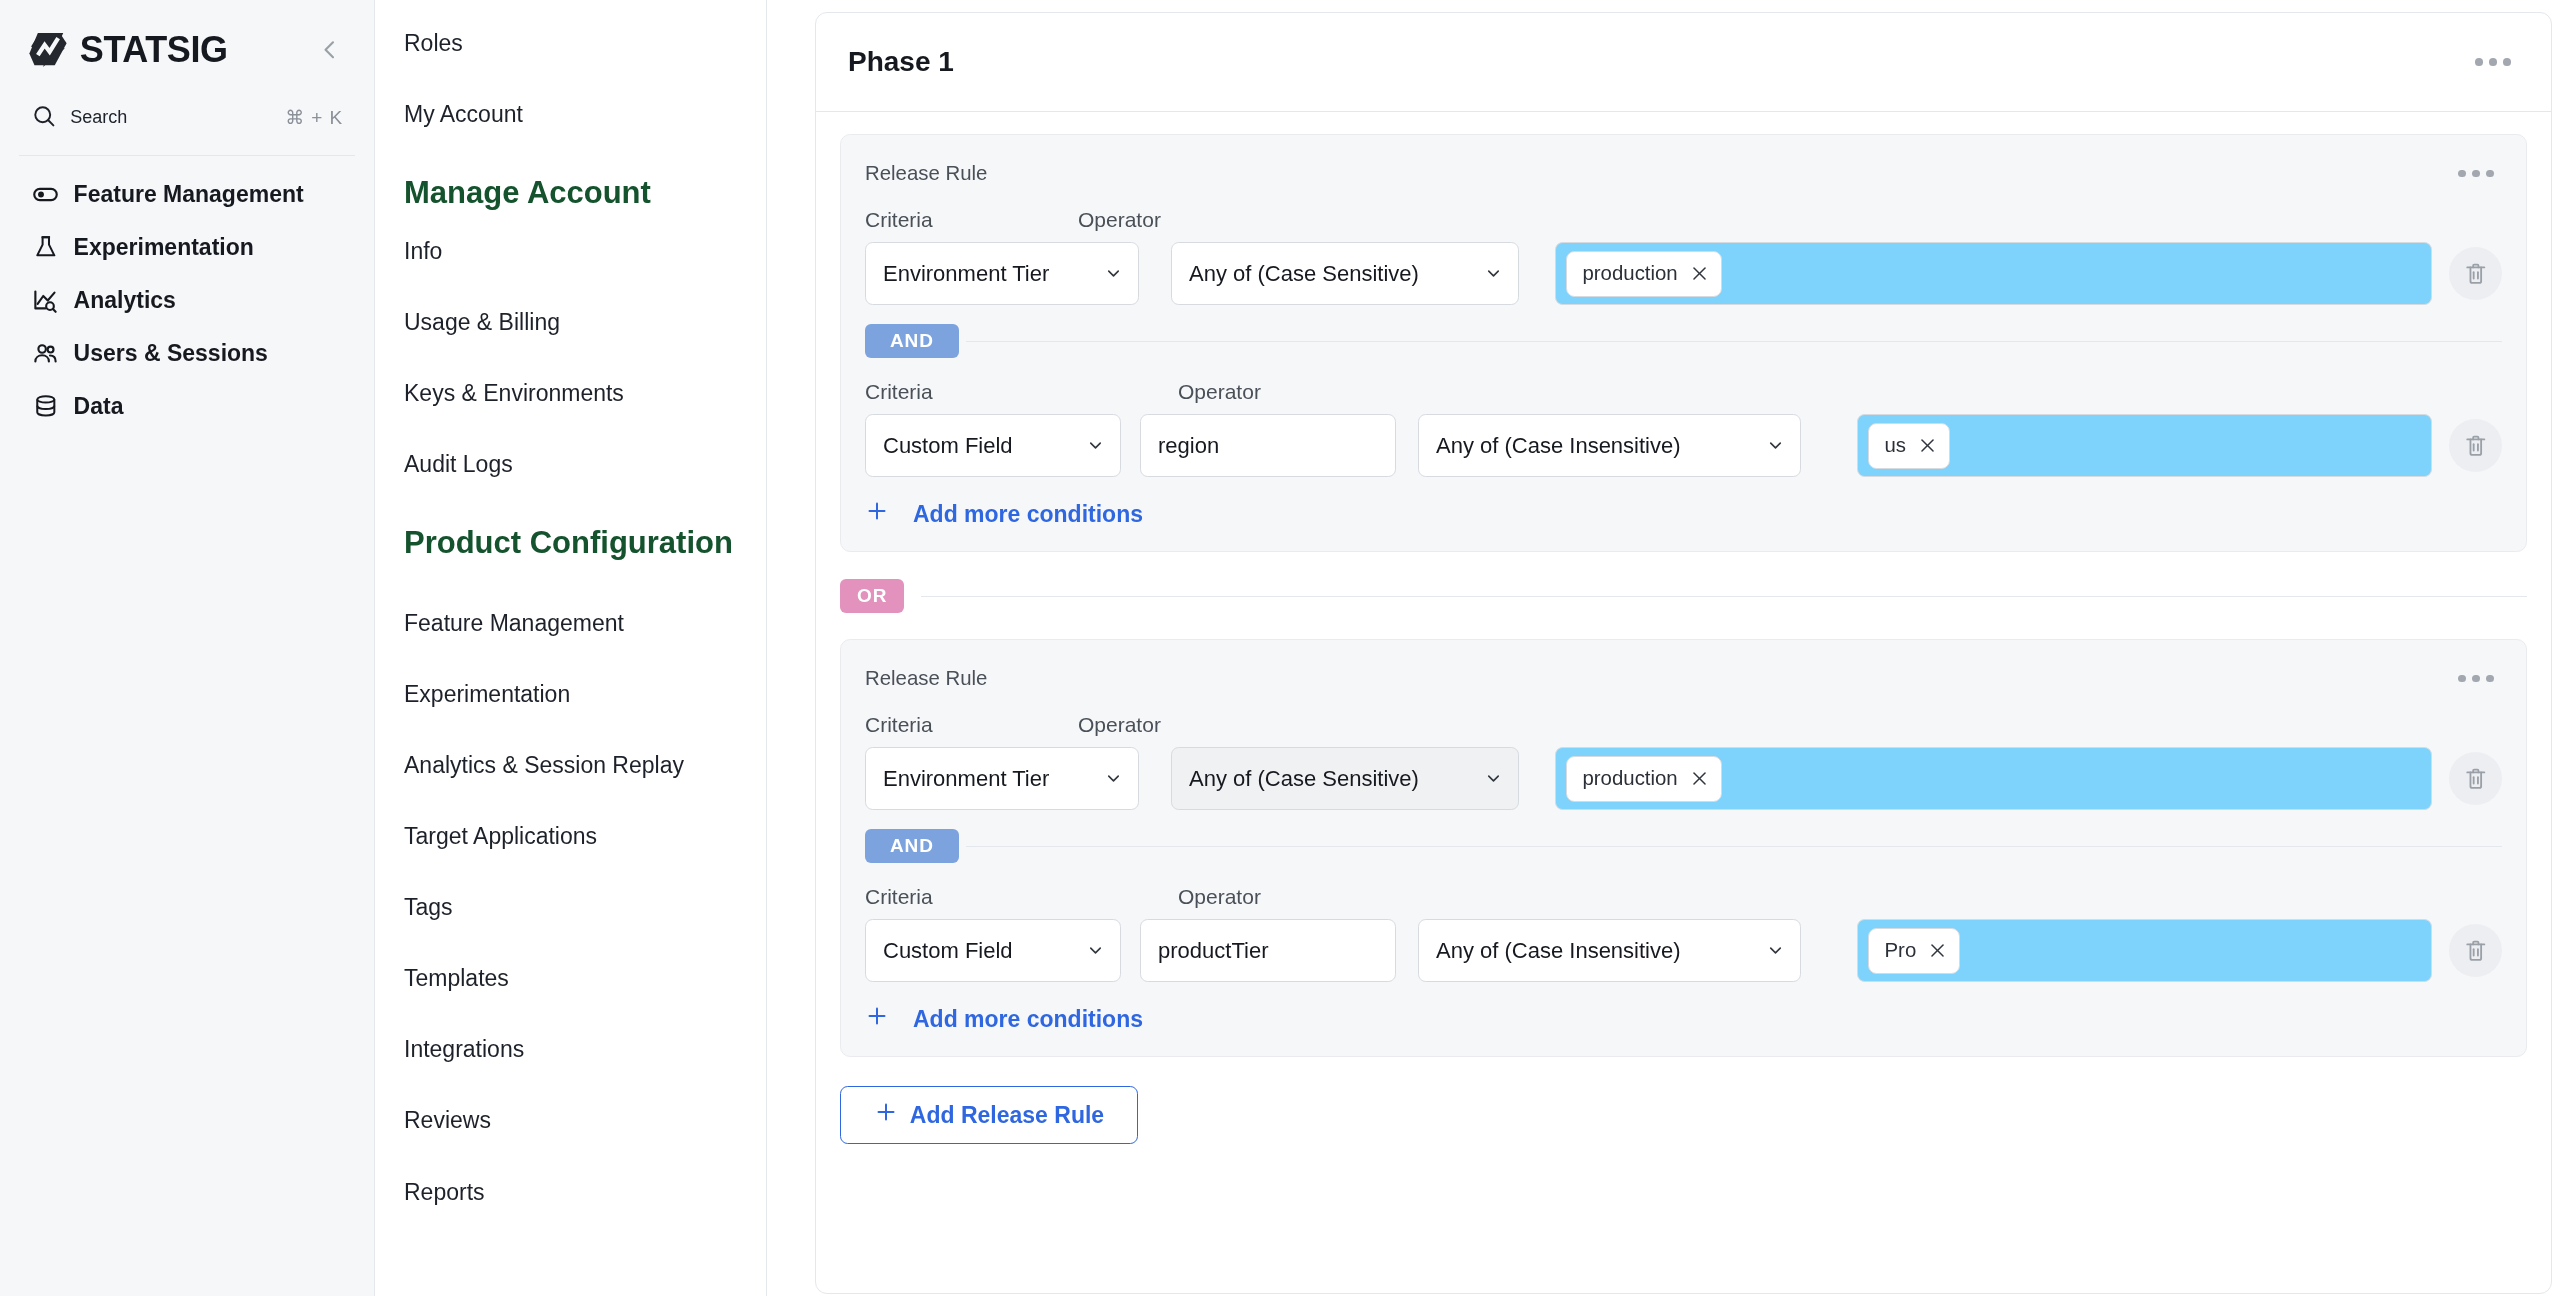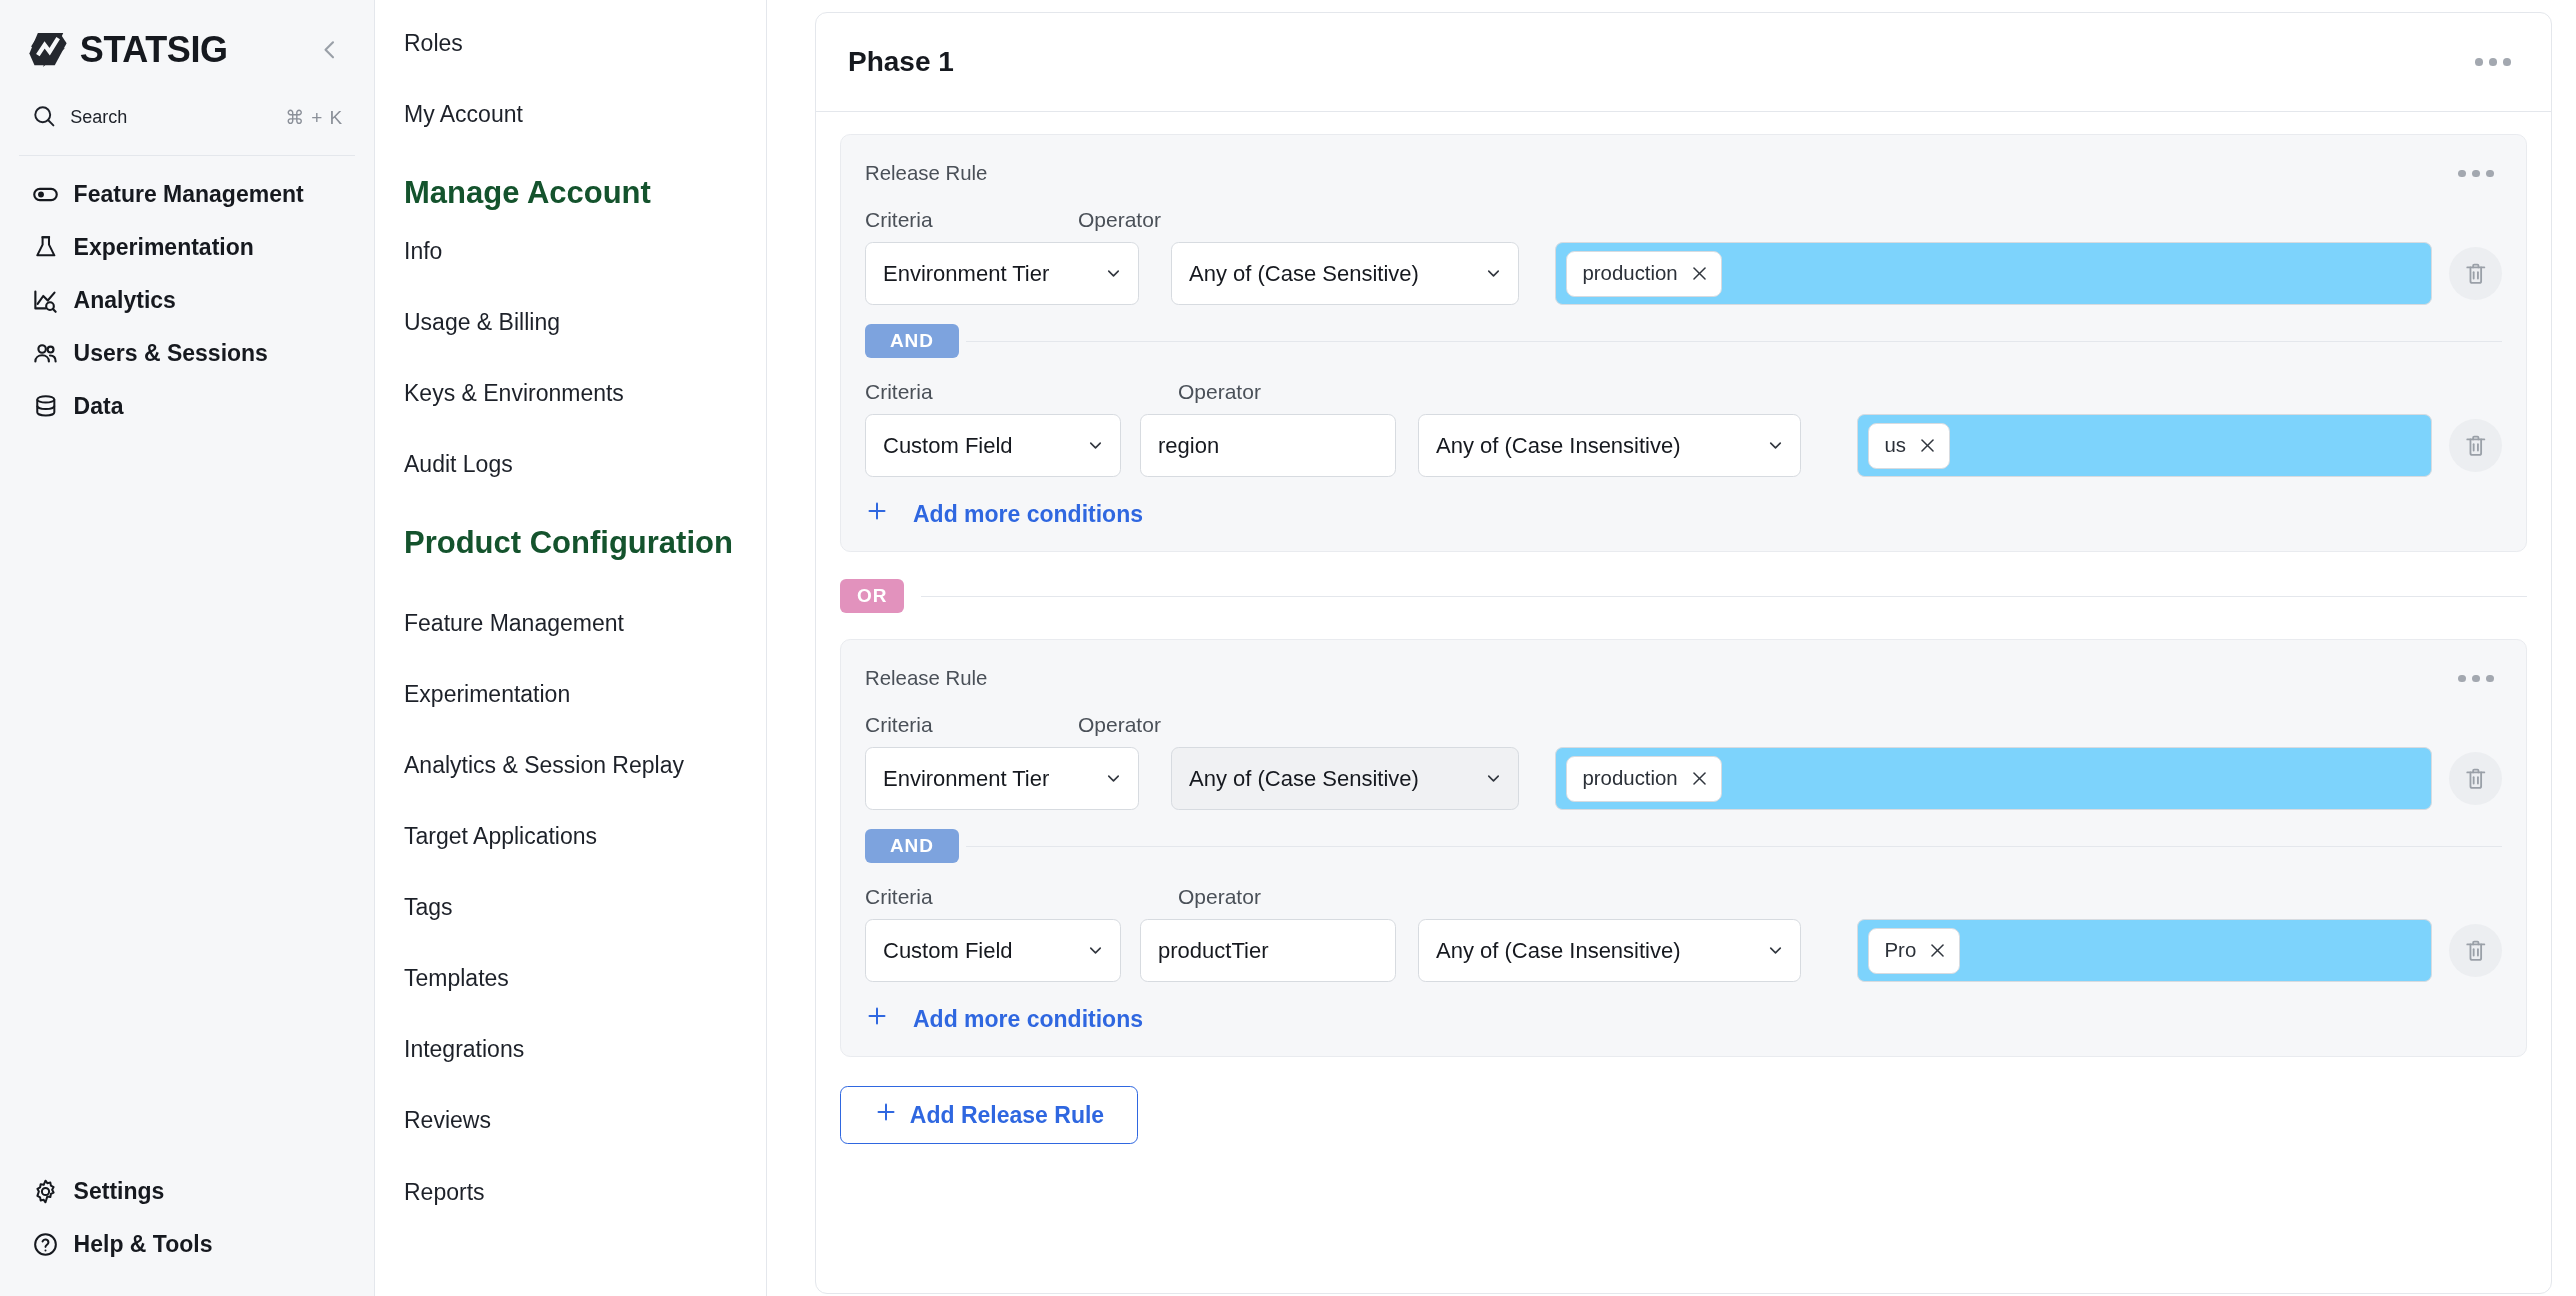--- a/index.html
+++ b/index.html
@@ -293,41 +293,20 @@
           <svg width="25.6" height="25.6" viewBox="0 0 24 24" fill="none" stroke="#16191f" stroke-width="1.9">
             <ellipse cx="12" cy="6" rx="8" ry="3"></ellipse>
               <path d="M4 6v6c0 1.7 3.6 3 8 3s8-1.3 8-3V6"></path>
             <path d="M4 12v6c0 1.7 3.6 3 8 3s8-1.3 8-3v-6"></path>
           </svg>
         </span>
         <span class="lbl">Data</span>
       </div>
     </nav>
 
-    <div class="nav-bottom">
-      <div class="nav-item">
-        <span class="ic">
-          <svg width="27" height="27" viewBox="0 0 24 24" fill="none" stroke="#16191f" stroke-width="1.8" stroke-linejoin="round">
-            <circle cx="12" cy="12" r="3.2"></circle>
-            <path d="M12 2.4l1.6 2.2 2.7-.5.5 2.7 2.4 1.3-1.3 2.4 1.3 2.4-2.4 1.3-.5 2.7-2.7-.5L12 21.6l-1.6-2.2-2.7.5-.5-2.7-2.4-1.3L6.1 12 4.8 9.6l2.4-1.3.5-2.7 2.7.5z"></path>
-          </svg>
-        </span>
-        <span class="lbl">Settings</span>
-      </div>
-      <div class="nav-item">
-        <span class="ic">
-          <svg width="27" height="27" viewBox="0 0 24 24" fill="none" stroke="#16191f" stroke-width="1.8" stroke-linecap="round">
-            <circle cx="12" cy="12" r="9.2"></circle>
-              <path d="M9.4 9.3a2.7 2.7 0 0 1 5.2.9c0 1.8-2.6 2.2-2.6 3.9"></path>
-              <circle cx="12" cy="17.4" r="0.9" fill="#16191f" stroke="none"></circle>
-          </svg>
-        </span>
-        <span class="lbl">Help &amp; Tools</span>
-      </div>
-    </div>
   </aside>
 
   <aside class="settings-nav">
     <div class="sn-inner">
       <div class="sn-link">Roles</div>
       <div class="sn-gap"></div>
       <div class="sn-link">My Account</div>
 
       <div class="sn-head">Manage Account</div>
       <div class="sn-link">Info</div>

